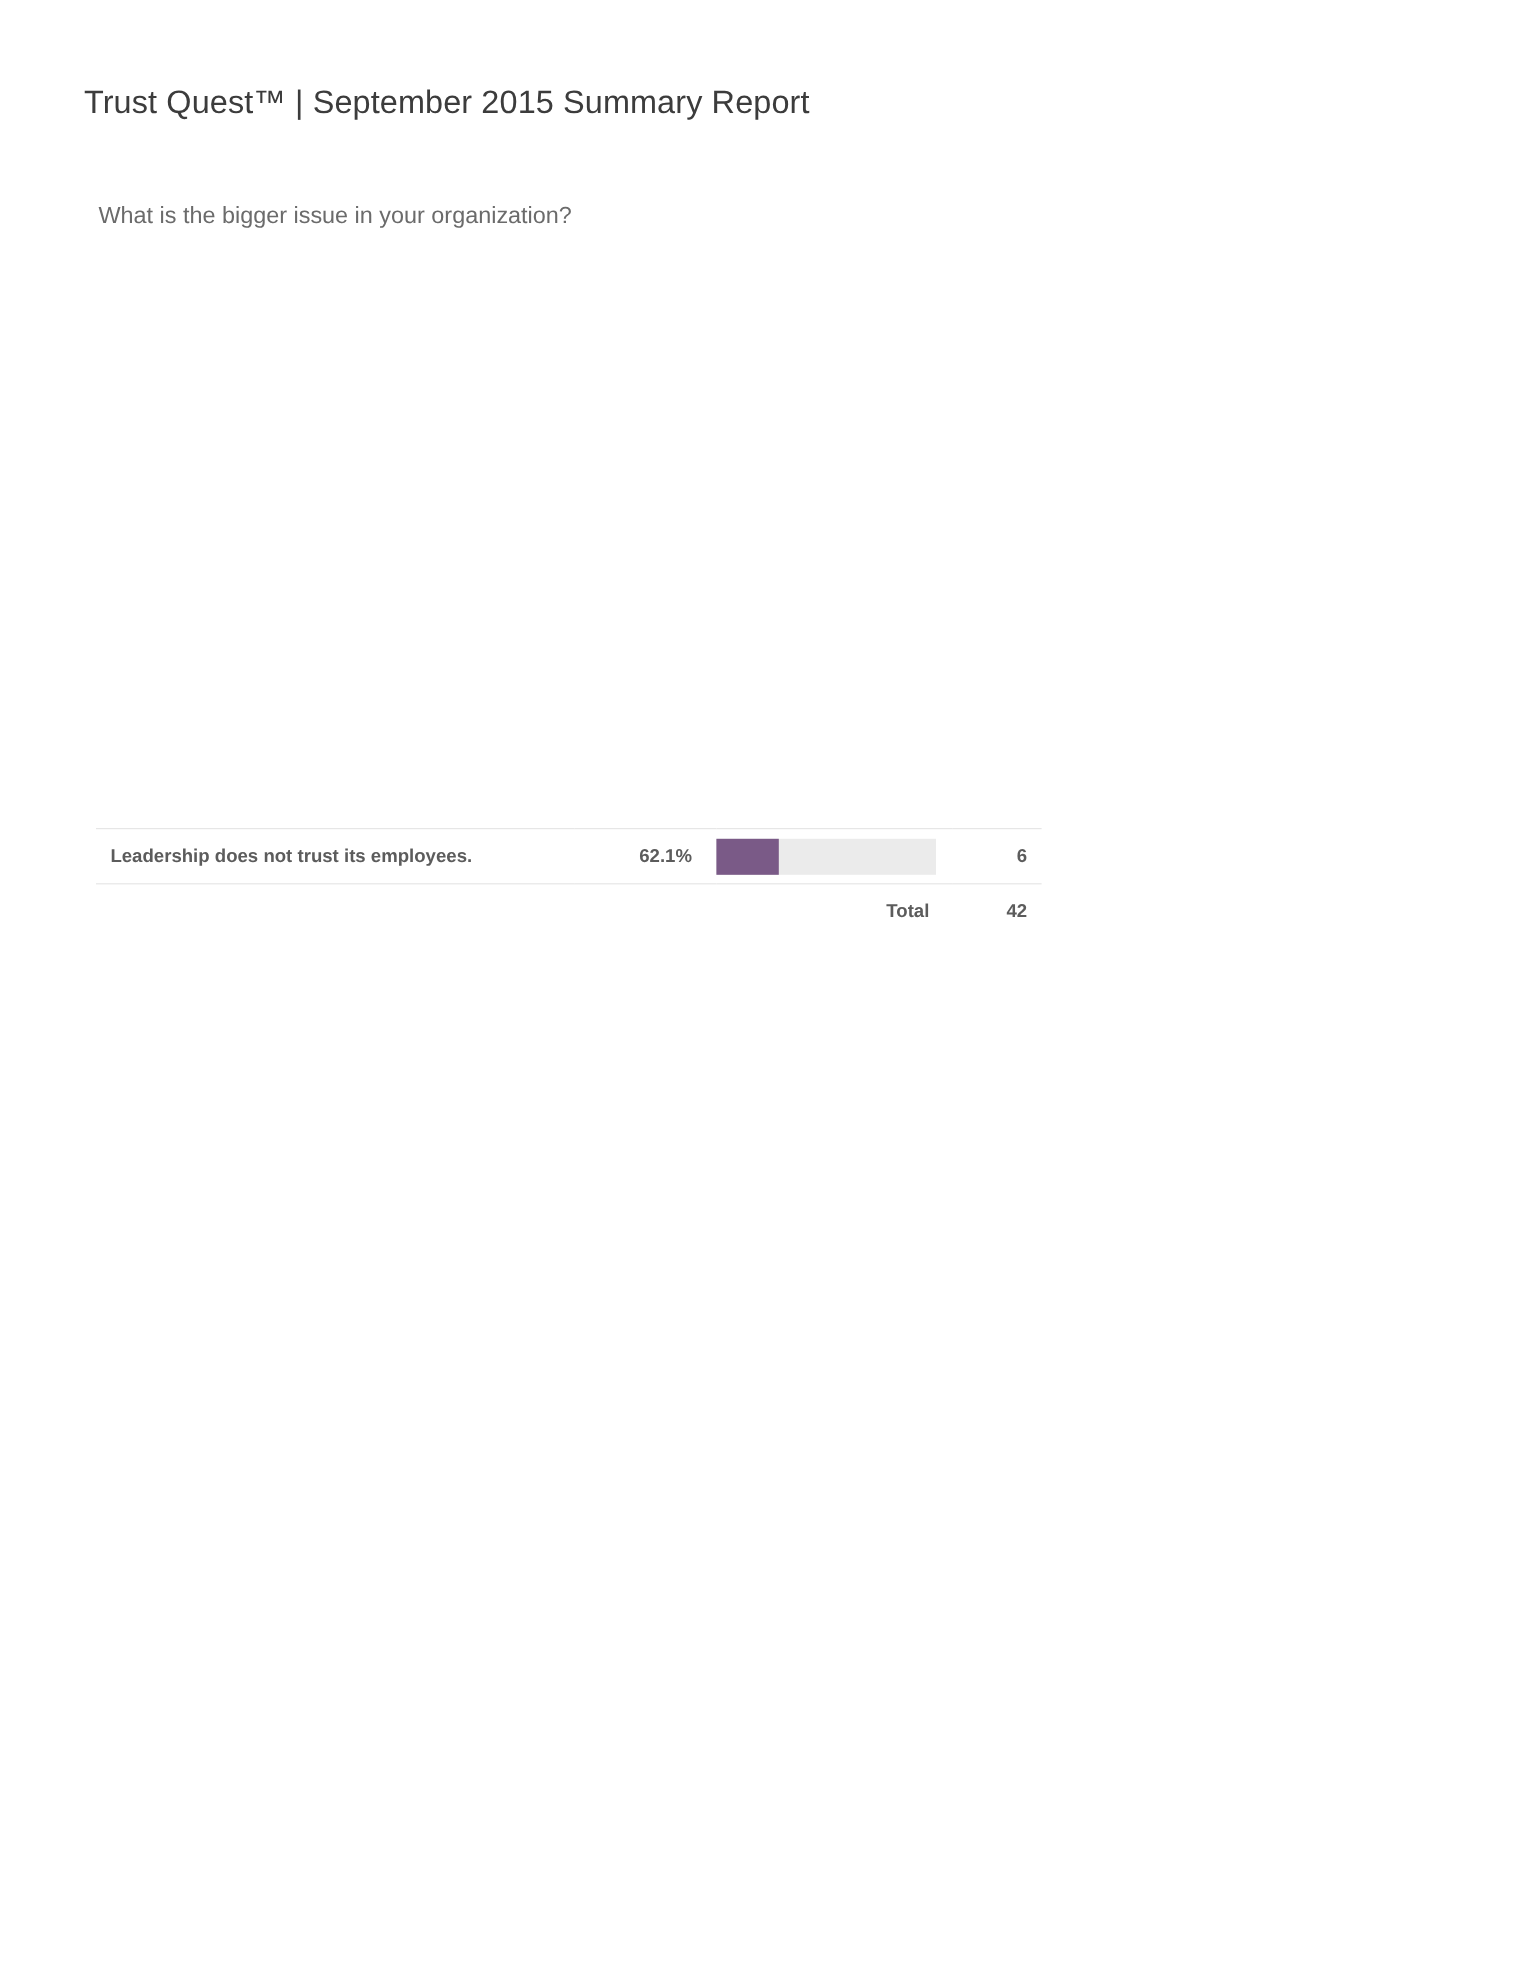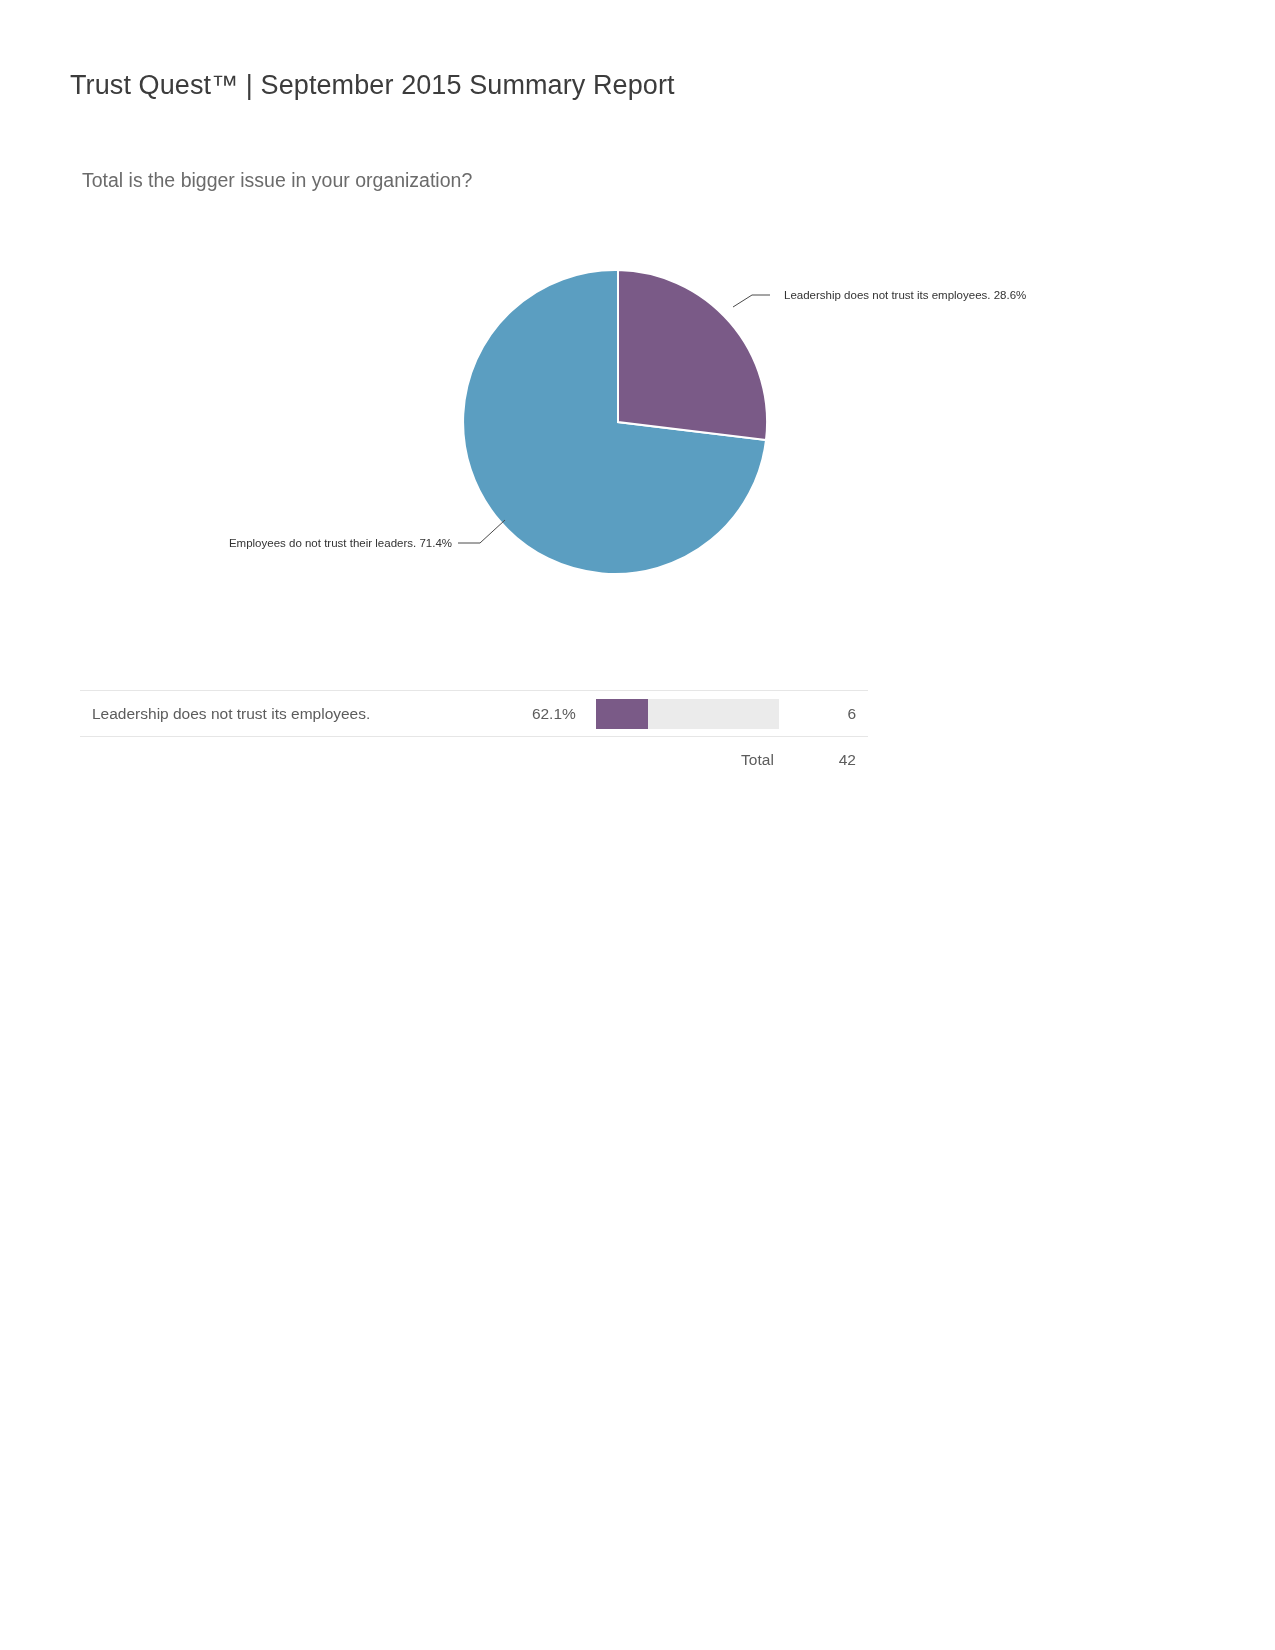--- a/index.html
+++ b/index.html
@@ -75,21 +75,21 @@
   }
   .results-table tr.data-row {
     border-top: 1px solid #e6e6e6;
     border-bottom: 1px solid #e6e6e6;
   }
   .results-table td {
     padding: 0;
     vertical-align: middle;
     height: 45px;
     color: #5c5c5c;
-    font-weight: 400;
+    font-weight: 700;
   }
   .col-label {
     width: 400px;
     padding-left: 12px !important;
     white-space: nowrap;
   }
   .col-pct {
     width: 105px;
     text-align: right;
     padding-right: 20px !important;
@@ -130,38 +130,22 @@
     white-space: nowrap;
   }
 </style>
 </head>
 <body>
 
 <div class="page">
 
   <div class="report-title">Trust Quest™ | September 2015 Summary Report</div>
 
-  <div class="question-title">Total is the bigger issue in your organization?</div>
+  <div class="question-title">What is the bigger issue in your organization?</div>
 
-  <div class="chart-area">
-    <svg class="chart-svg" width="1275" height="360" viewBox="0 0 1275 360">
-
-      <path d="M 618 172 L 618 20 A 152 152 0 1 0 766 190 Z" fill="#5b9ec1" stroke="#ffffff" stroke-width="2"></path>
-
-      <path d="M 618 172 L 618 20 A 152 152 0 0 1 766 190 Z" fill="#7a5a87" stroke="#ffffff" stroke-width="2"></path>
-
-      <polyline points="733,57 752,45 770,45" fill="none" stroke="#4a4a4a" stroke-width="1"></polyline>
-
-      <text x="784" y="49" class="pie-label" text-anchor="start">Leadership does not trust its employees. 28.6%</text>
-
-      <polyline points="505,270 480,293 458,293" fill="none" stroke="#4a4a4a" stroke-width="1"></polyline>
-
-      <text x="452" y="297" class="pie-label" text-anchor="end">Employees do not trust their leaders. 71.4%</text>
-    </svg>
-  </div>
 
   <table class="results-table">
     <tbody>
       <tr class="data-row">
         <td class="col-label">Leadership does not trust its employees.</td>
         <td class="col-pct">62.1%</td>
         <td class="col-bar">
           <div class="bar-track">
             <div class="bar-fill" style="width:28.6%; background:#7a5a87;"></div>
           </div>

